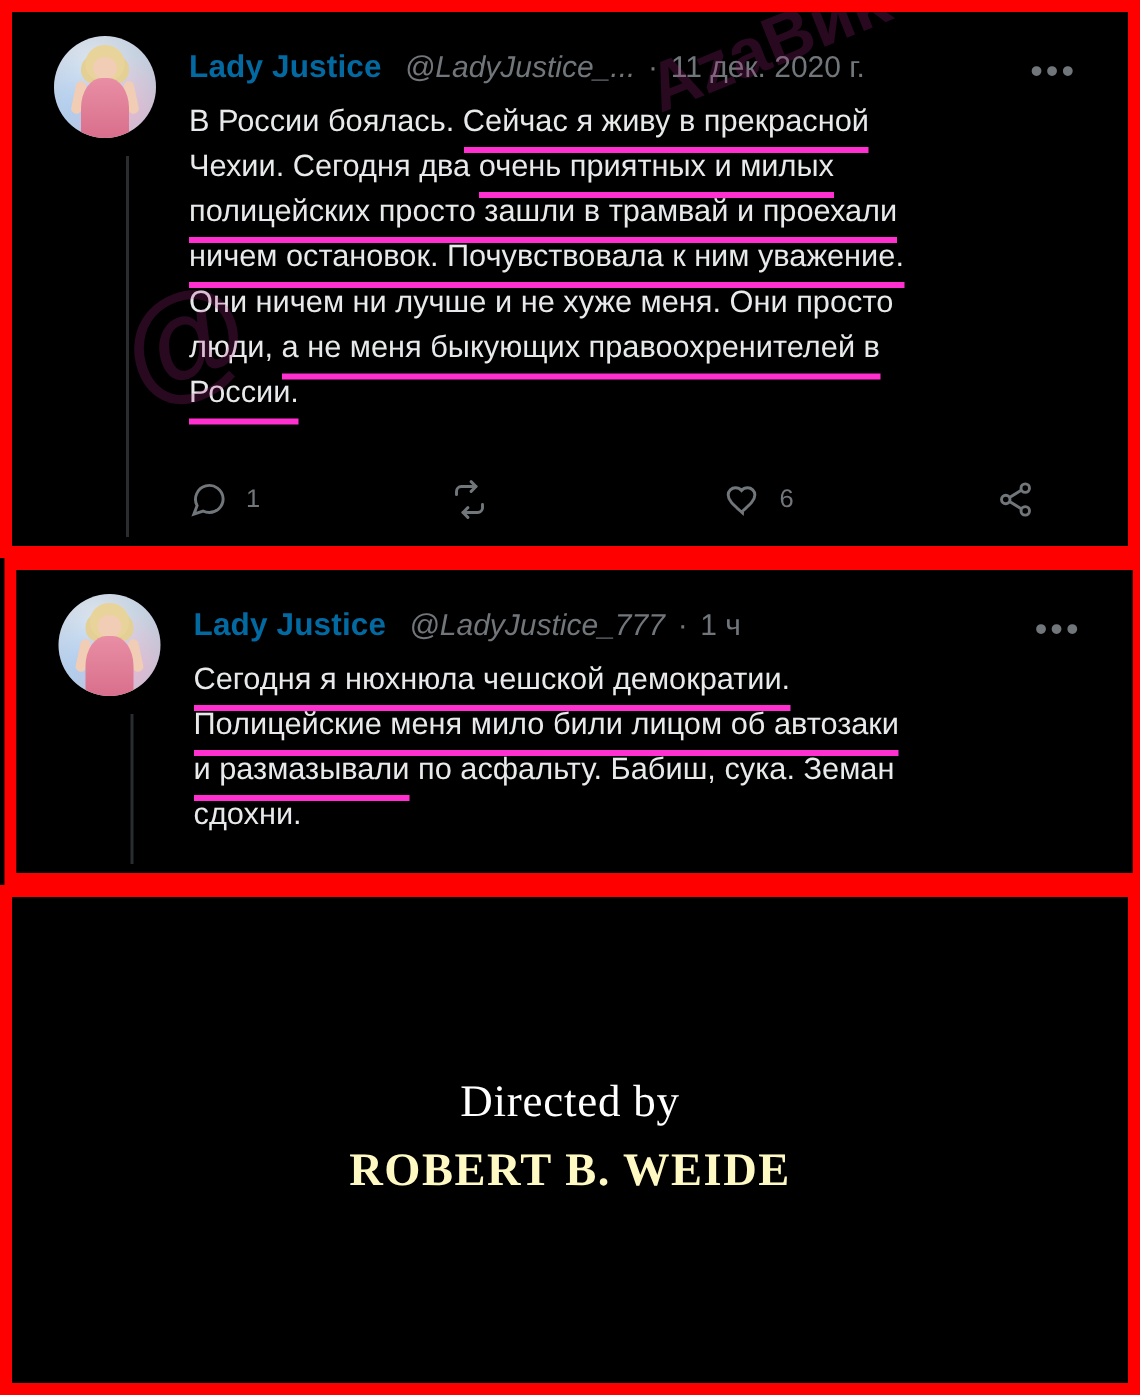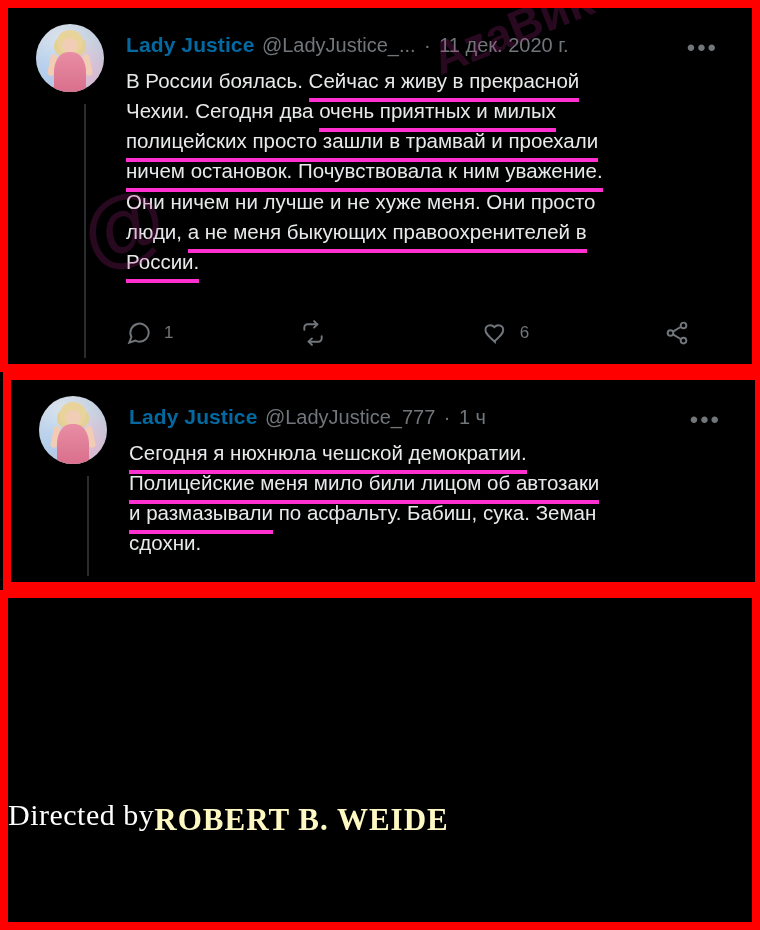--- a/index.html
+++ b/index.html
@@ -112,21 +112,21 @@
   .name {
     color: #0369a1;
     font-weight: bold;
     font-size: 21px;
     letter-spacing: 0.1px;
   }
   .handle, .sep, .time {
     color: #71767b;
     font-size: 20px;
   }
-  .handle { margin-left: 3px; }
+  .handle { margin-left: 11px; font-style: italic; }
   .sep { margin: 0 4px; }
   .more {
     position: absolute;
     right: 34px;
     top: 28px;
     color: #71767b;
     font-size: 24px;
     letter-spacing: 2px;
     line-height: 1;
   }
@@ -187,21 +187,21 @@
     font-size: 84px;
     transform: rotate(-20deg);
   }
 
   
   .credits {
     width: 100%;
     height: 100%;
     background: #000;
     display: flex;
-    flex-direction: row;
+    flex-direction: column;
     align-items: center;
     justify-content: flex-start;
     box-sizing: border-box;
     padding-top: 120px;
   }
   .credits-line1 {
     color: #ffffff;
     font-family: "Liberation Serif", serif;
     font-size: 30px;
     letter-spacing: 0.5px;

